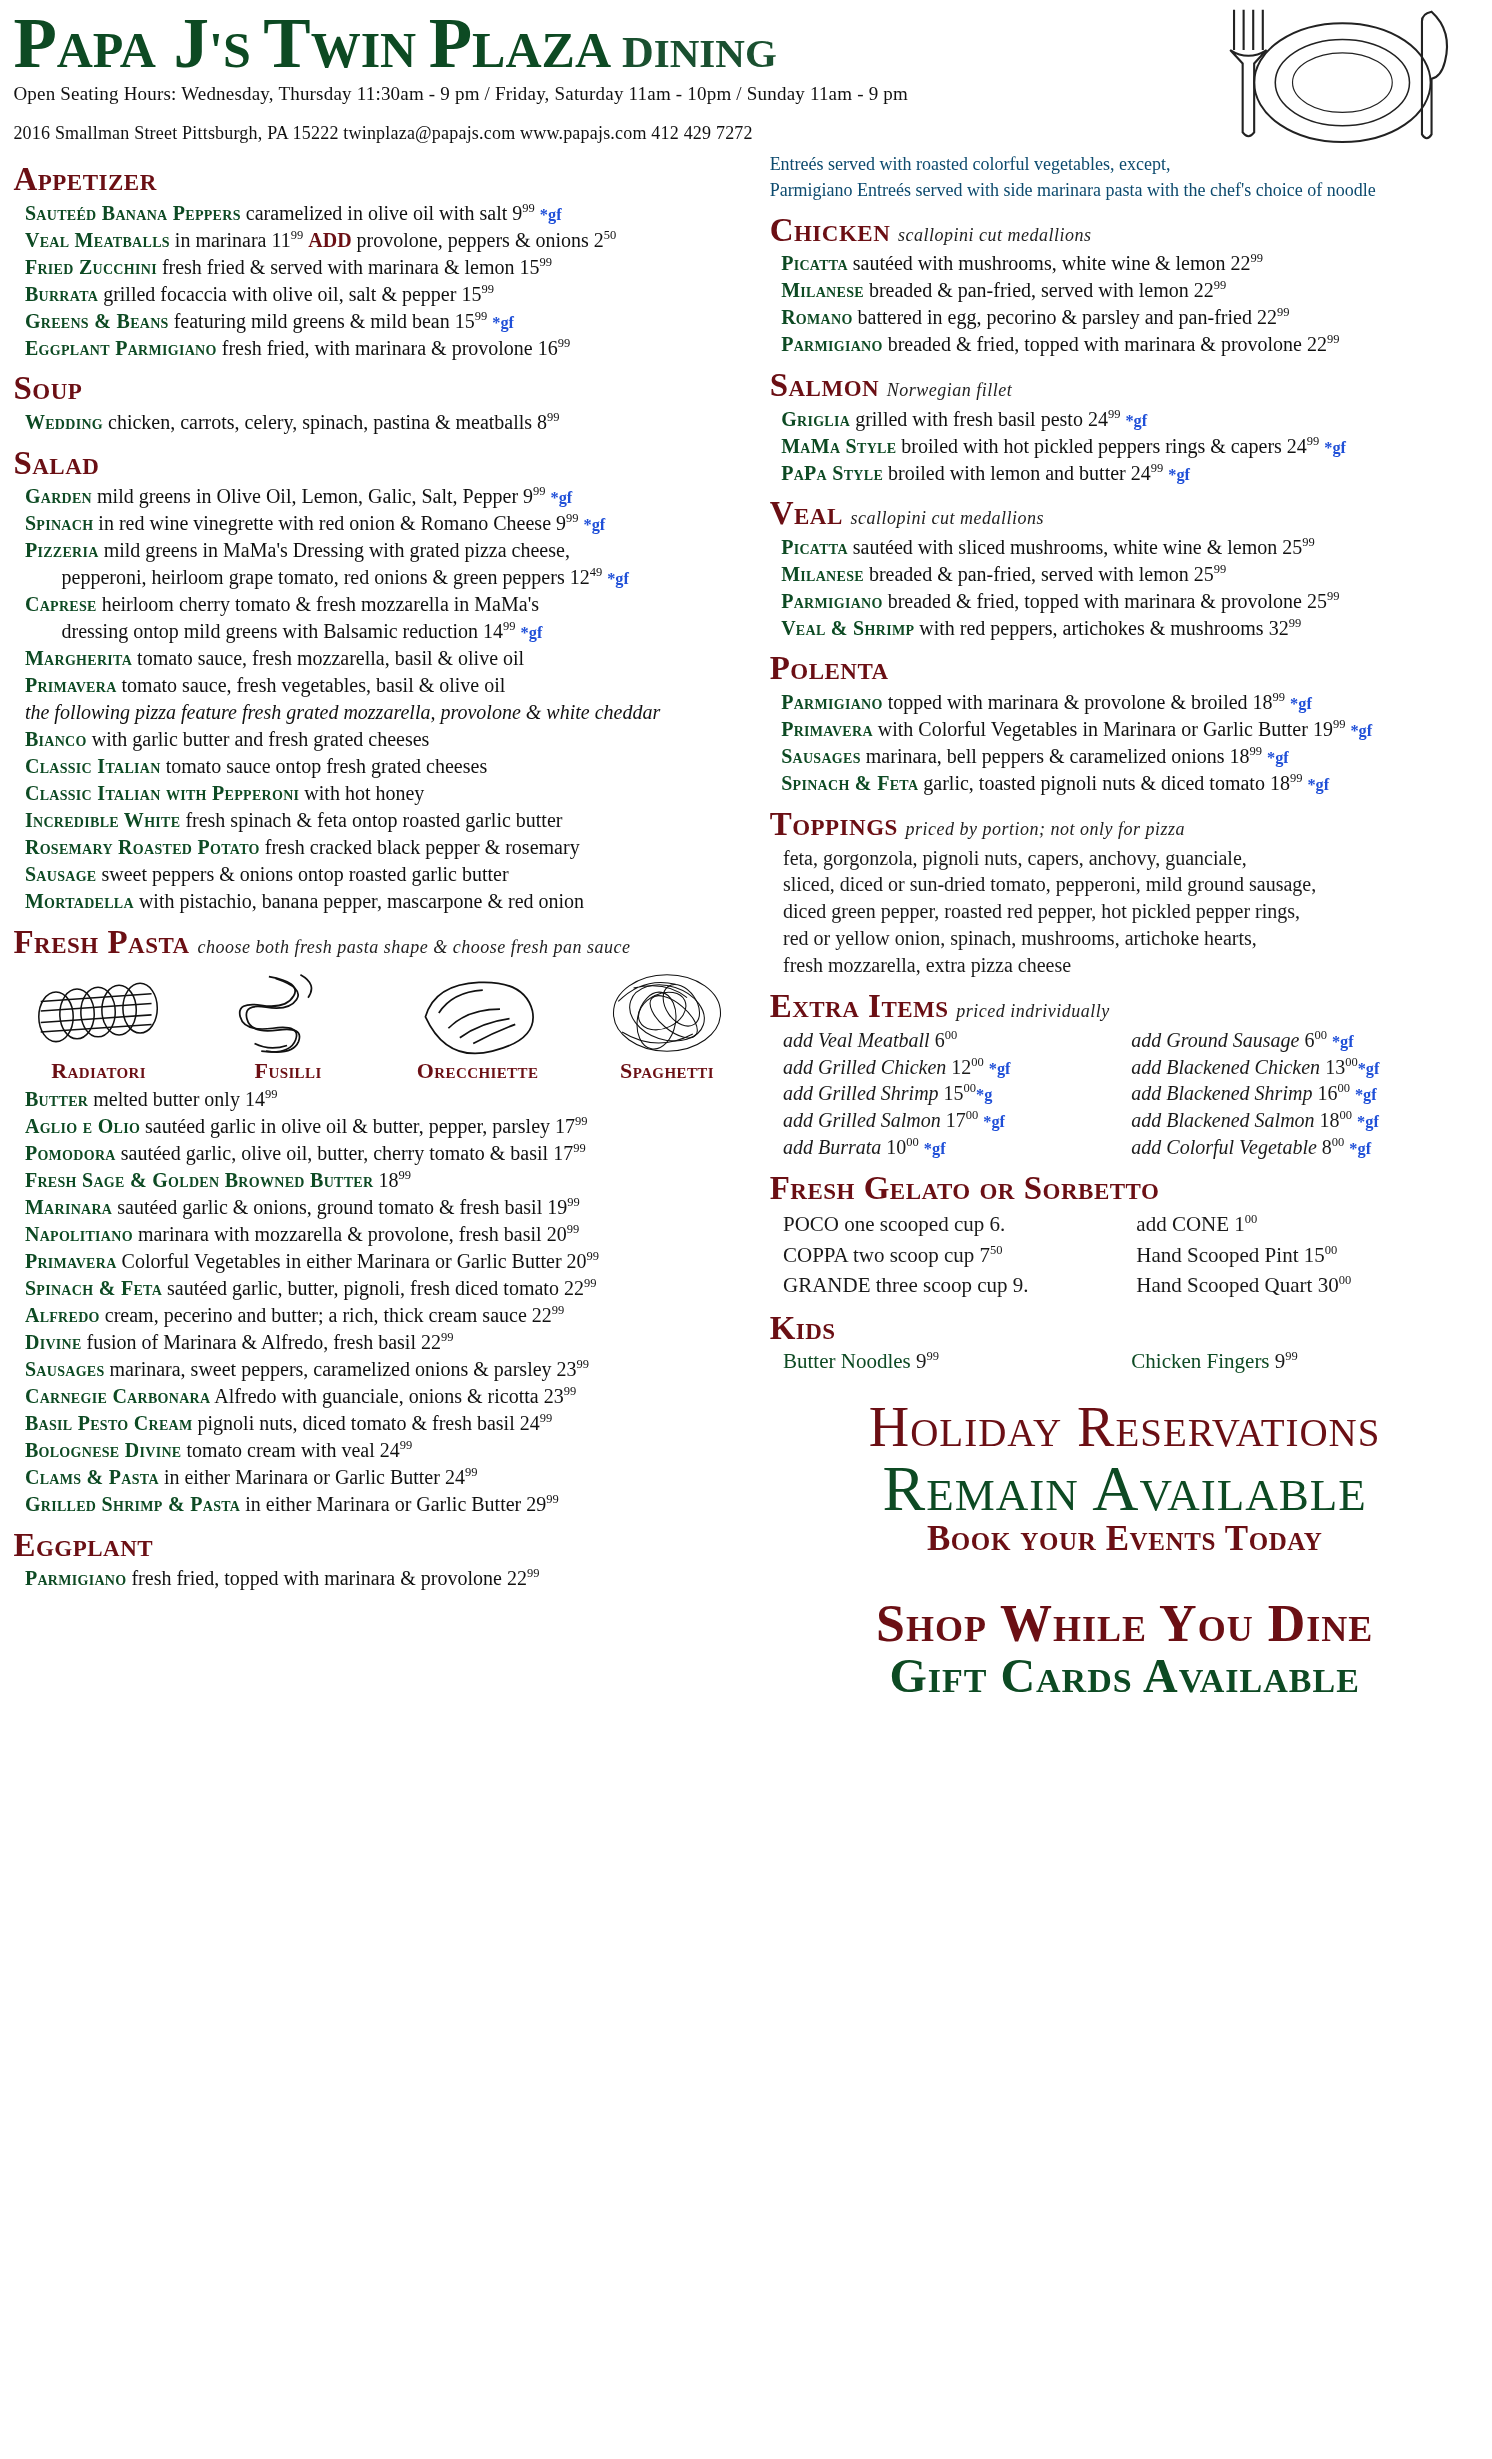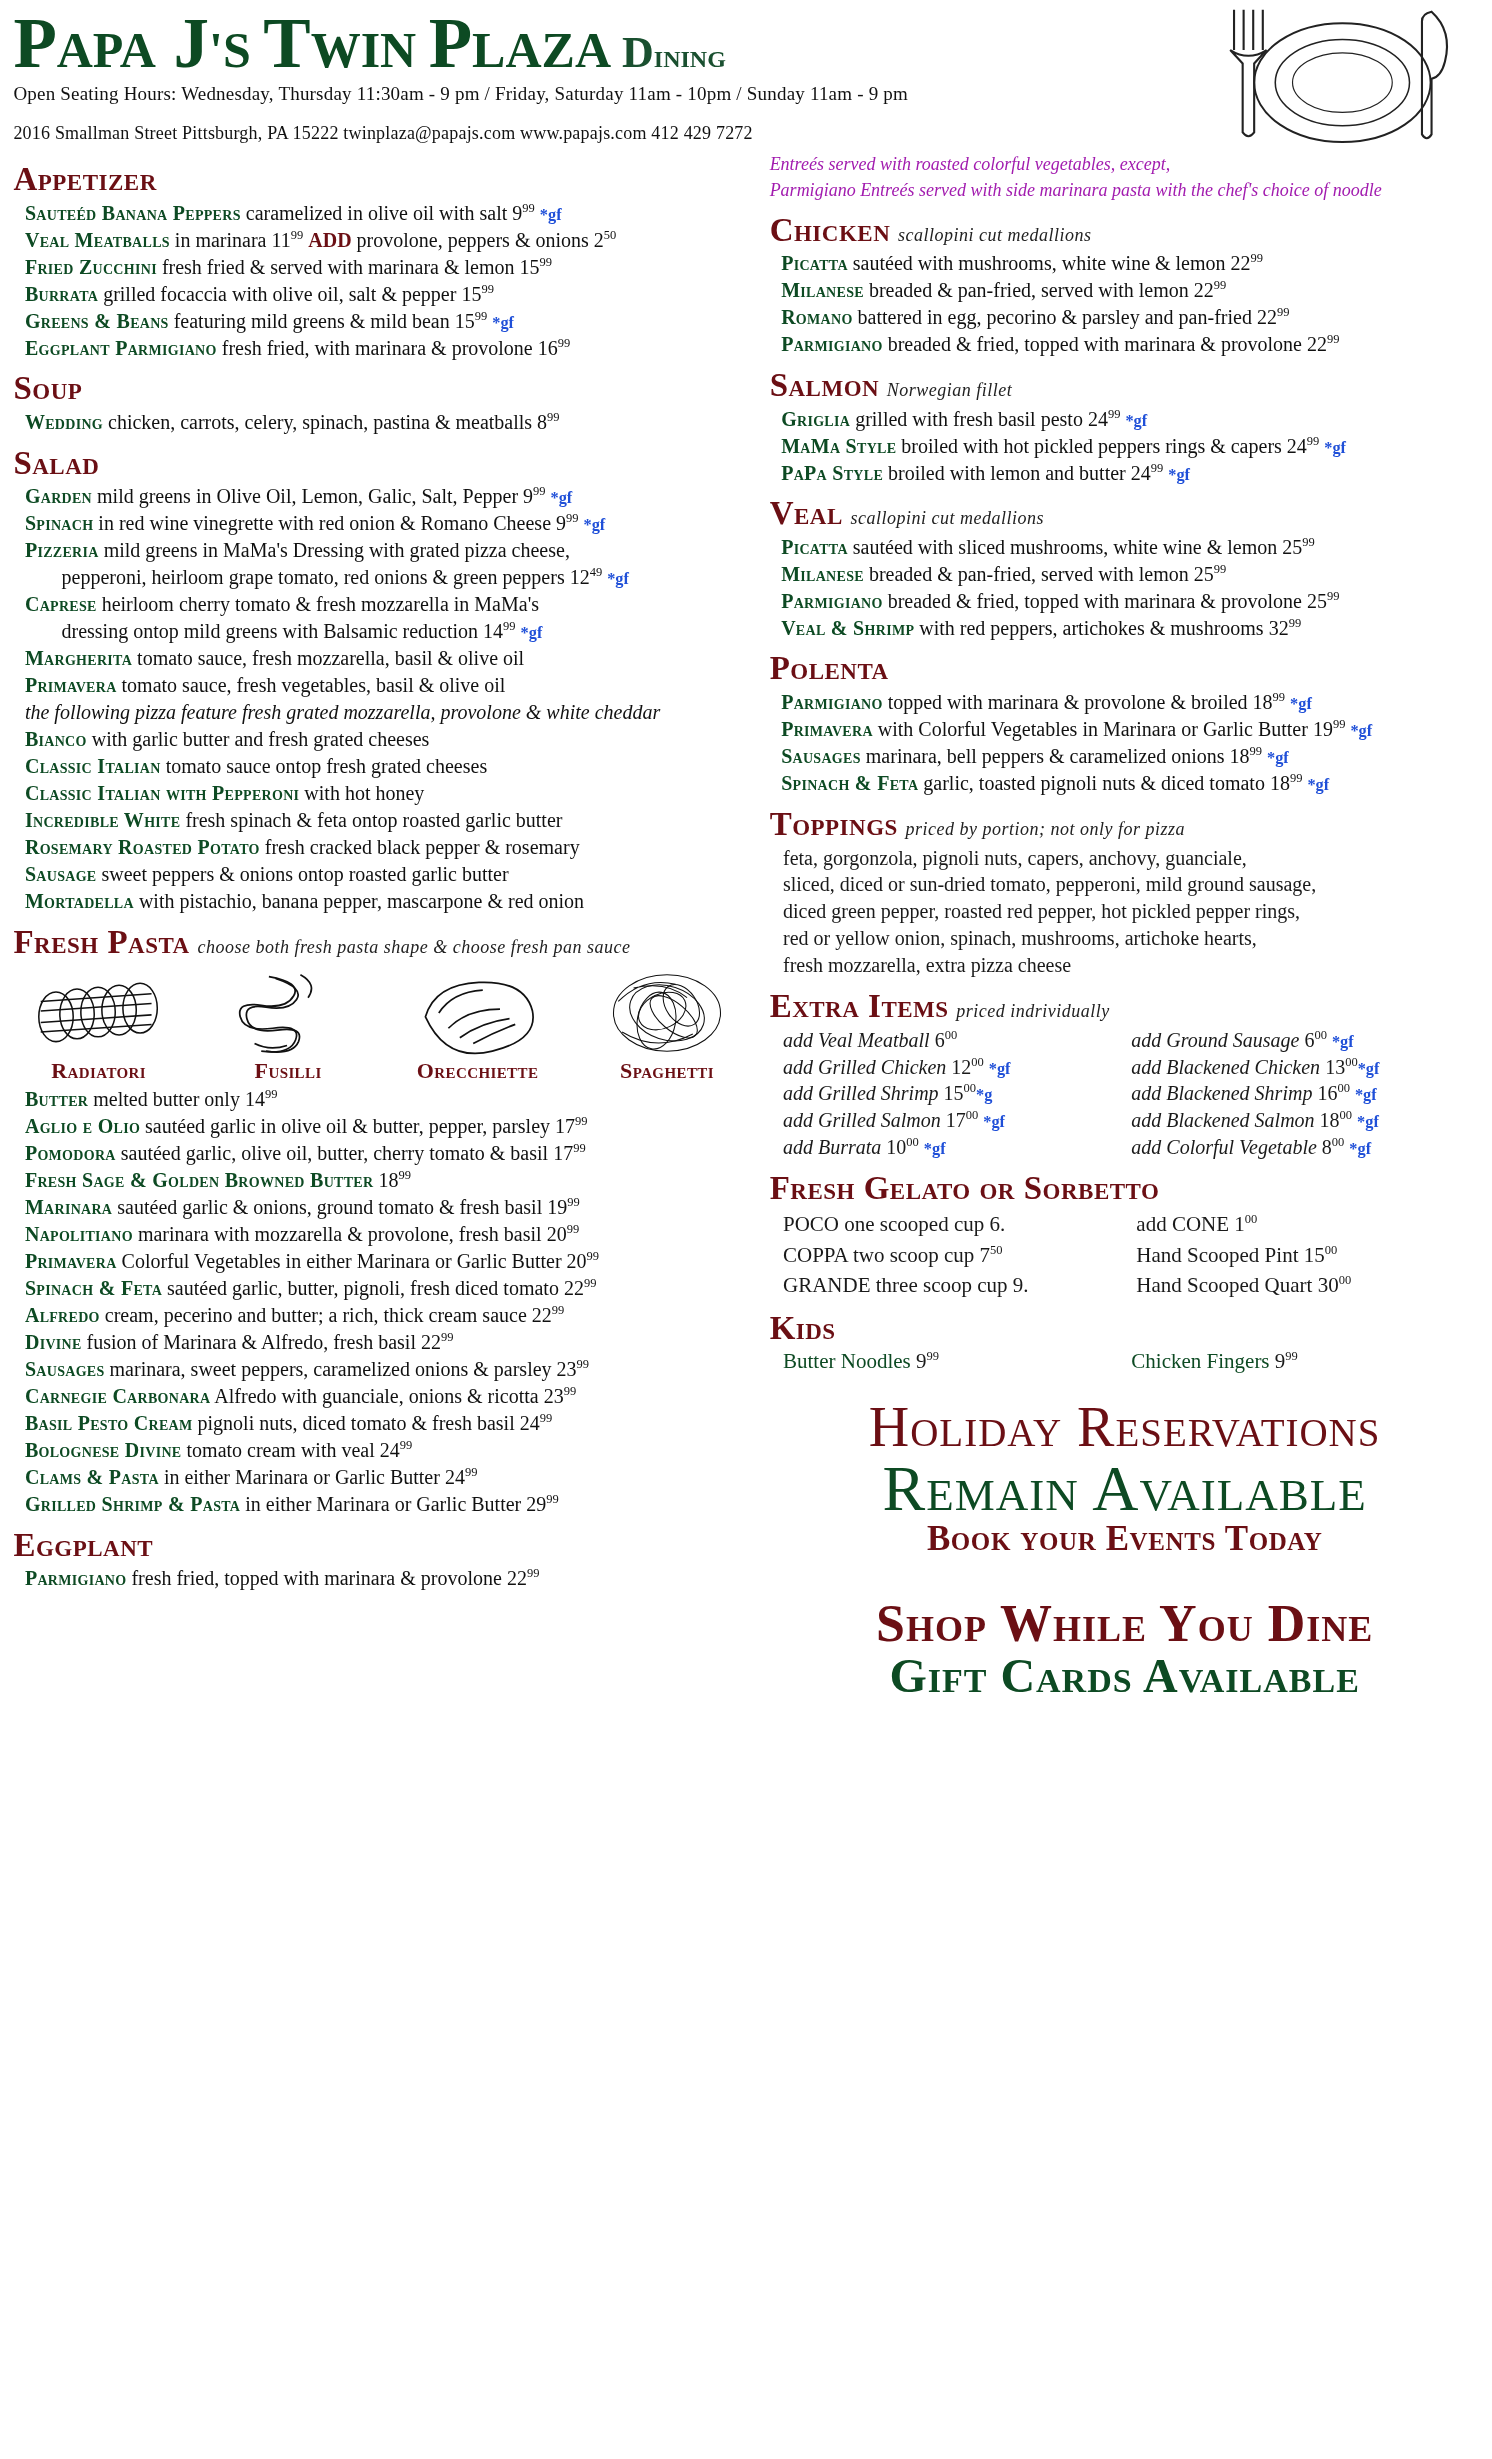--- a/index.html
+++ b/index.html
@@ -100,22 +100,21 @@
     letter-spacing:0.3px;
   }
   .nm-green{ color:#0d4a23; }
   .price{ font-weight:normal; }
   .sup{ font-size:12.5px; vertical-align:super; }
   .gf{ color:#1f4fd8; font-size:16.3px; font-weight:bold; }
   .add{ color:#6b0f14; font-weight:bold; font-variant:small-caps; }
   .ital{ font-style:italic; }
   .small-note{
     font-size:18px;
-    font-style:italic;
-    color:#a21caf;
+    color:#0c4a6e;
     line-height:1.3;
     margin:1.9px 0;
   }
   .indent2{ padding-left:50px; }
 
   
   .shapes{
     display:flex;
     justify-content:space-between;
     margin:9.6px 0 1.9px 0;
@@ -206,21 +205,21 @@
   }
   .kids-grid > div{ width:50%; }
 </style>
 </head>
 <body>
 
 <div class="page">
 
   <div class="header">
     <div class="logo-line">
-      <span class="big">P</span><span class="sm">APA</span><span class="big"> J</span><span class="sm">'S </span><span class="big">T</span><span class="sm">WIN </span><span class="big">P</span><span class="sm">LAZA</span><span class="dining"> D<span style="font-size:24px">INING</span></span>
+      <span class="big">P</span><span class="sm">APA</span><span class="big"> J</span><span class="sm">'S </span><span class="big">T</span><span class="sm">WIN </span><span class="big">P</span><span class="sm">LAZA</span><span class="dining"> D<span style="font-size:41px">INING</span></span>
     </div>
     <div class="hours">Open Seating Hours:  Wednesday, Thursday 11:30am - 9 pm  /  Friday, Saturday 11am - 10pm  /  Sunday 11am - 9 pm</div>
     <div class="addr">2016 Smallman Street   Pittsburgh, PA 15222   twinplaza@papajs.com     www.papajs.com     412 429 7272</div>
 
     <svg class="plate" viewBox="0 0 300 170">
       <ellipse cx="165" cy="82" rx="92" ry="62" fill="none" stroke="#222" stroke-width="2"></ellipse>
       <ellipse cx="165" cy="82" rx="70" ry="45" fill="none" stroke="#222" stroke-width="1.6"></ellipse>
       <ellipse cx="165" cy="82" rx="52" ry="31" fill="none" stroke="#222" stroke-width="1.2"></ellipse>
       <path d="M52 6 L52 48 M62 6 L62 48 M72 6 L72 48 M82 6 L82 48" stroke="#222" stroke-width="2.2" fill="none"></path>
       <path d="M48 48 q19 12 38 0 l-13 14 l0 72 q-6 8 -12 0 l0 -72 z" fill="none" stroke="#222" stroke-width="2.2"></path>

